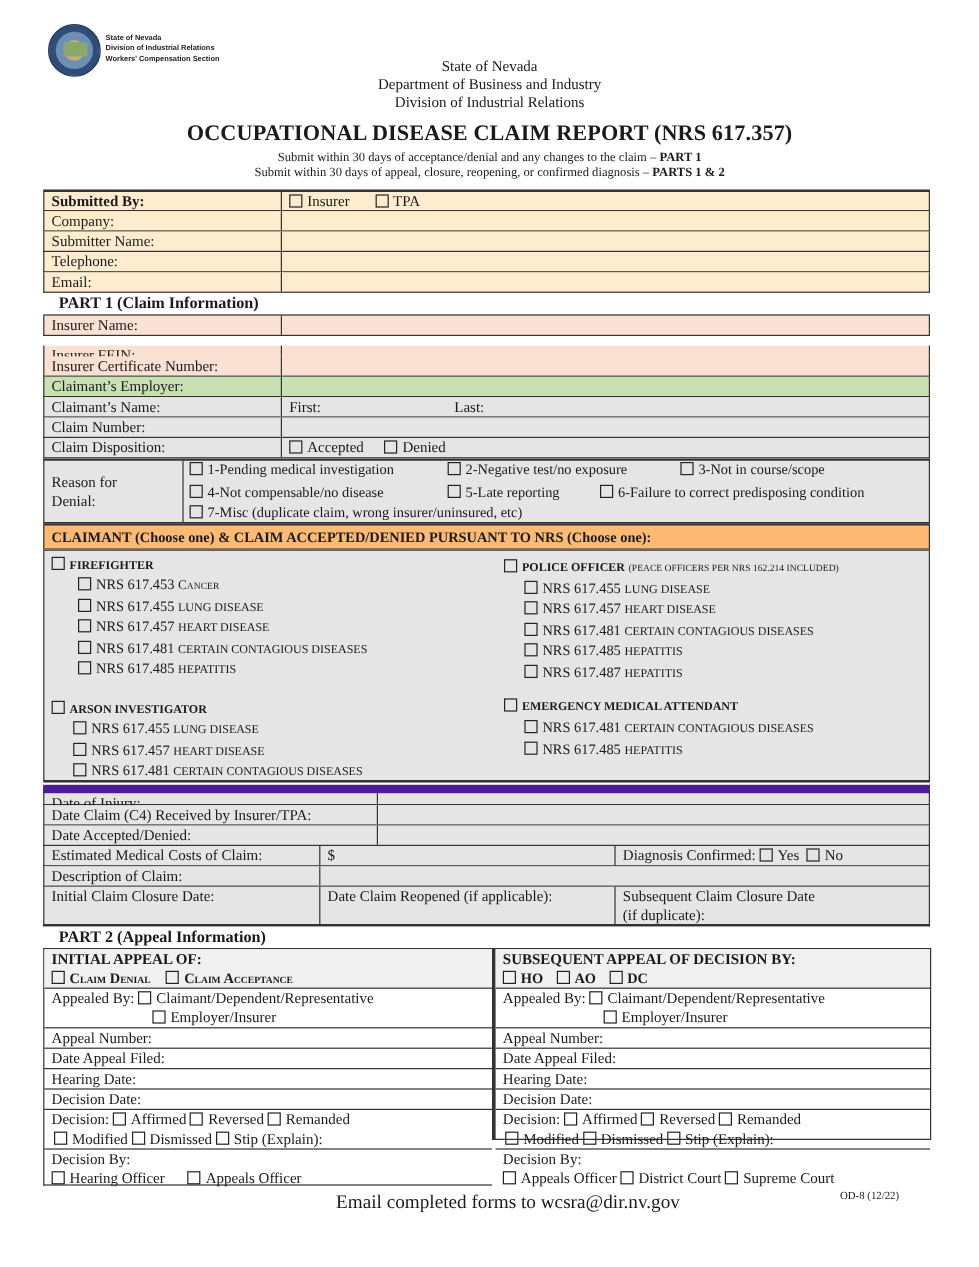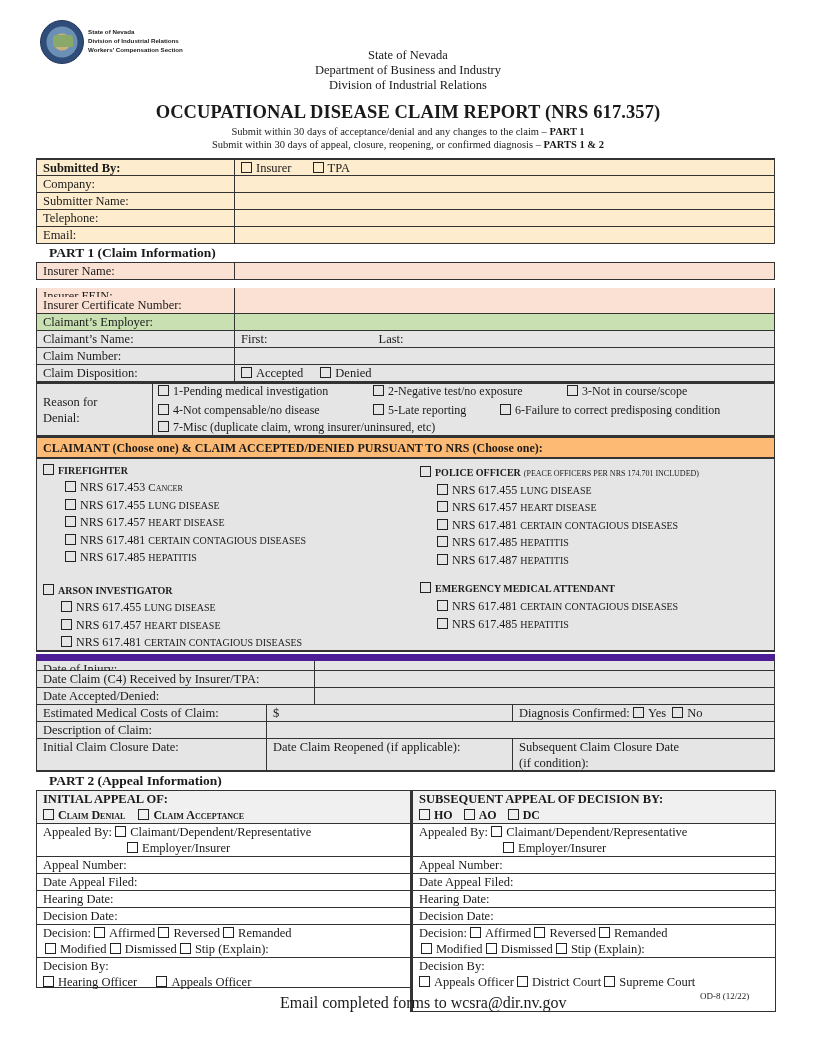--- a/index.html
+++ b/index.html
@@ -143,21 +143,21 @@
 
 <div class="abs blue" style="left:36px;top:458px;width:739px;height:194px;border:1px solid #333;border-bottom:2px solid #333;">
 
   <span class="item bold" style="left:6px;top:4px;"><span class="cb"></span><span class="small">FIREFIGHTER</span></span>
   <span class="item" style="left:28px;top:21px;"><span class="cb"></span><span>NRS 617.453</span> <span class="sc" style="font-size:11px;">Cancer</span></span>
   <span class="item" style="left:28px;top:39px;"><span class="cb"></span><span>NRS 617.455</span> <span class="cap">LUNG DISEASE</span></span>
   <span class="item" style="left:28px;top:56px;"><span class="cb"></span><span>NRS 617.457</span> <span class="cap">HEART DISEASE</span></span>
   <span class="item" style="left:28px;top:74px;"><span class="cb"></span><span>NRS 617.481</span> <span class="cap">CERTAIN CONTAGIOUS DISEASES</span></span>
   <span class="item" style="left:28px;top:91px;"><span class="cb"></span><span>NRS 617.485</span> <span class="cap">HEPATITIS</span></span>
 
-  <span class="item bold" style="left:383px;top:6px;"><span class="cb"></span><span class="small">POLICE OFFICER</span> <span class="xsmall" style="font-weight:normal;">(PEACE OFFICERS PER NRS 174.701 INCLUDED)</span></span>
+  <span class="item bold" style="left:383px;top:6px;"><span class="cb"></span><span class="small">POLICE OFFICER</span> <span class="xsmall" style="font-weight:normal;">(PEACE OFFICERS PER NRS 162.214 INCLUDED)</span></span>
   <span class="item" style="left:400px;top:24px;"><span class="cb"></span><span>NRS 617.455</span> <span class="cap">LUNG DISEASE</span></span>
   <span class="item" style="left:400px;top:41px;"><span class="cb"></span><span>NRS 617.457</span> <span class="cap">HEART DISEASE</span></span>
   <span class="item" style="left:400px;top:59px;"><span class="cb"></span><span>NRS 617.481</span> <span class="cap">CERTAIN CONTAGIOUS DISEASES</span></span>
   <span class="item" style="left:400px;top:76px;"><span class="cb"></span><span>NRS 617.485</span> <span class="cap">HEPATITIS</span></span>
   <span class="item" style="left:400px;top:94px;"><span class="cb"></span><span>NRS 617.487</span> <span class="cap">HEPATITIS</span></span>
 
   <span class="item bold" style="left:6px;top:124px;"><span class="cb"></span><span class="small">ARSON INVESTIGATOR</span></span>
   <span class="item" style="left:24px;top:141px;"><span class="cb"></span><span>NRS 617.455</span> <span class="cap">LUNG DISEASE</span></span>
   <span class="item" style="left:24px;top:159px;"><span class="cb"></span><span>NRS 617.457</span> <span class="cap">HEART DISEASE</span></span>
   <span class="item" style="left:24px;top:176px;"><span class="cb"></span><span>NRS 617.481</span> <span class="cap">CERTAIN CONTAGIOUS DISEASES</span></span>
@@ -190,21 +190,21 @@
 </div>
 <div class="row blue" style="top:722px;height:17px;">
   <div class="cell" style="width:229px;">Description of Claim:</div>
   <div class="cell" style="flex:1;"></div>
 </div>
 <div class="row blue" style="top:739px;height:33px;border-bottom:2px solid #333;">
   <div class="cell" style="width:229px;">Initial Claim Closure Date:</div>
   <div class="cell" style="width:246px;">Date Claim Reopened (if applicable):</div>
   <div class="cell" style="flex:1;">
     <div>Subsequent Claim Closure Date</div>
-    <div>(if condition):</div>
+    <div>(if duplicate):</div>
   </div>
 </div>
 
 <div class="abs part-title" style="top:773px;">PART 2 (Appeal Information)</div>
 
 <div class="abs" style="left:36px;top:790px;width:374px;height:198px;border:1.5px solid #333;border-right:none;">
   <div class="lgrey" style="height:33px;border-bottom:1px solid #333;padding:0 6px;line-height:16px;">
     <div class="bold">INITIAL APPEAL OF:</div>
     <div class="bold sc" style="font-size:12px;">
       <span><span class="cb"></span><span>Claim Denial</span></span>
@@ -235,21 +235,21 @@
   </div>
   <div style="height:31px;padding:0 6px;line-height:16px;">
     <div>Decision By:</div>
     <div>
       <span><span class="cb"></span><span>Hearing Officer</span></span>
       <span style="margin-left:16px;"><span class="cb"></span><span>Appeals Officer</span></span>
     </div>
   </div>
 </div>
 
-<div class="abs" style="left:410px;top:790px;width:366px;height:222px;border:1.5px solid #333;border-left:3px solid #333;">
+<div class="abs" style="left:410px;top:790px;width:366px;height:160px;border:1.5px solid #333;border-left:3px solid #333;">
   <div class="lgrey" style="height:33px;border-bottom:1px solid #333;padding:0 6px;line-height:16px;">
     <div class="bold">SUBSEQUENT APPEAL OF DECISION BY:</div>
     <div class="bold" style="font-size:12px;">
       <span><span class="cb"></span><span>HO</span></span>
       <span style="margin-left:8px;"><span class="cb"></span><span>AO</span></span>
       <span style="margin-left:8px;"><span class="cb"></span><span>DC</span></span>
     </div>
   </div>
   <div style="height:33px;border-bottom:1px solid #333;padding:0 6px;line-height:16px;">
     <span>Appealed By:</span>

